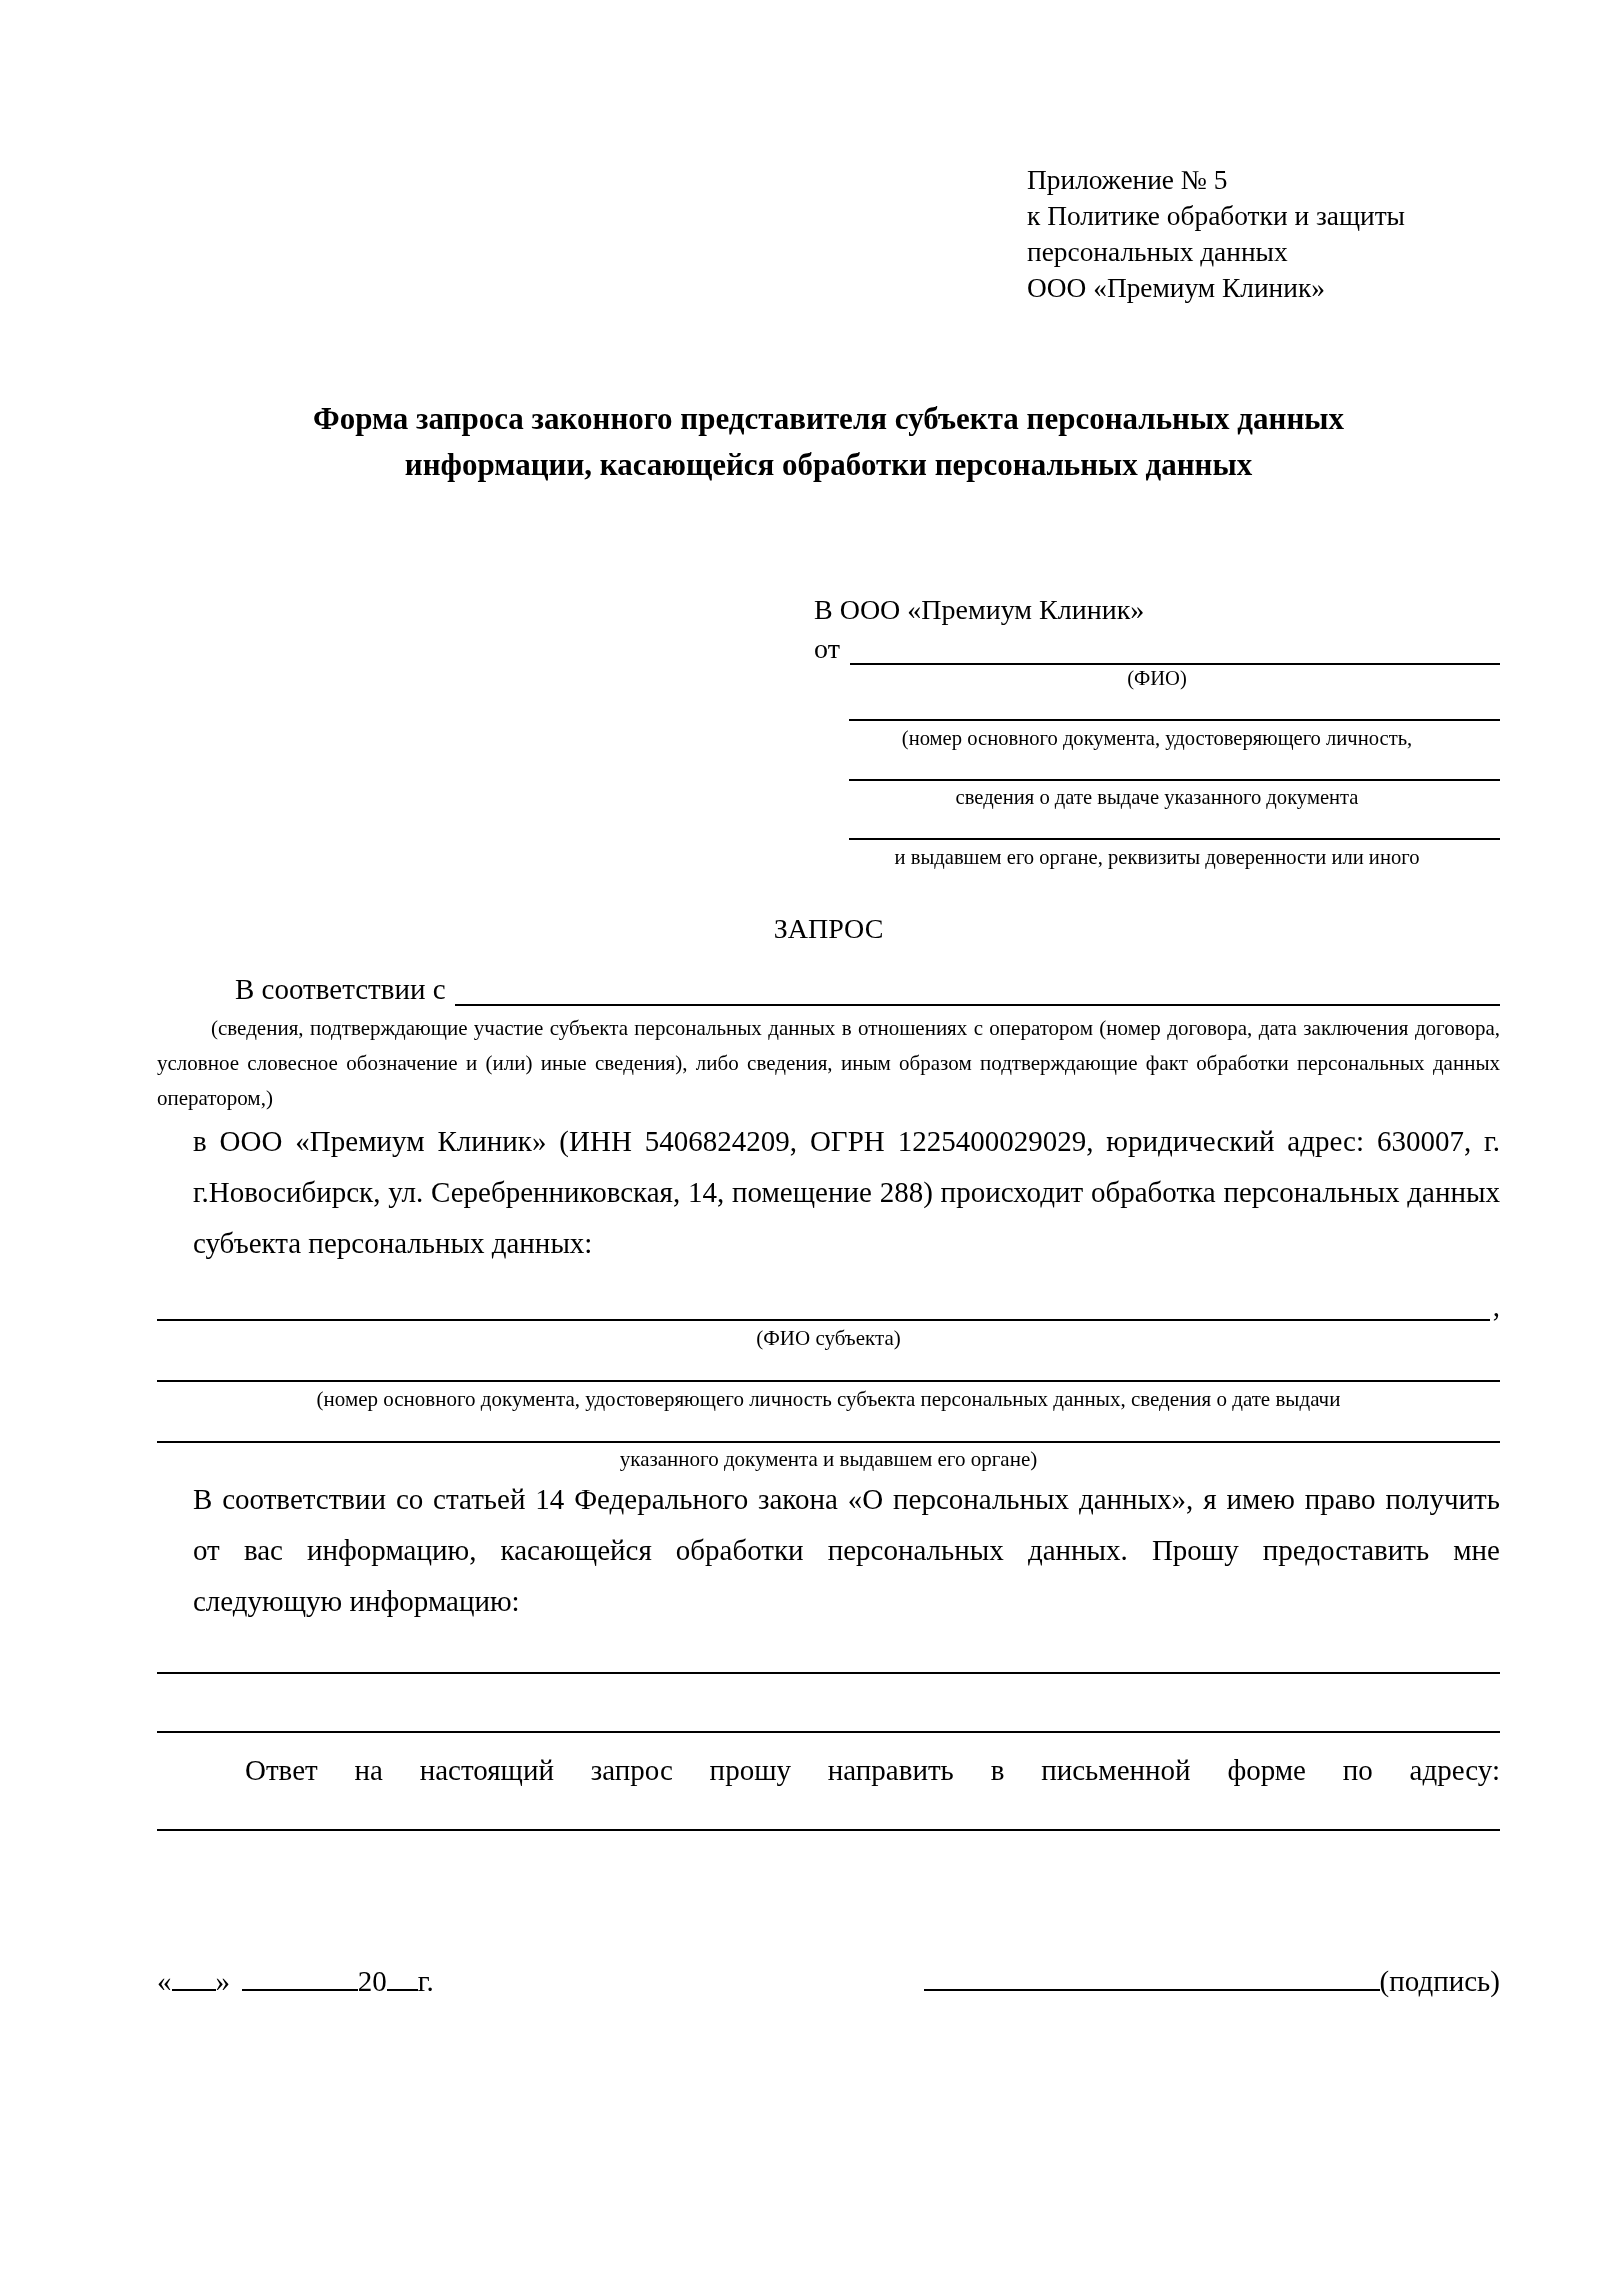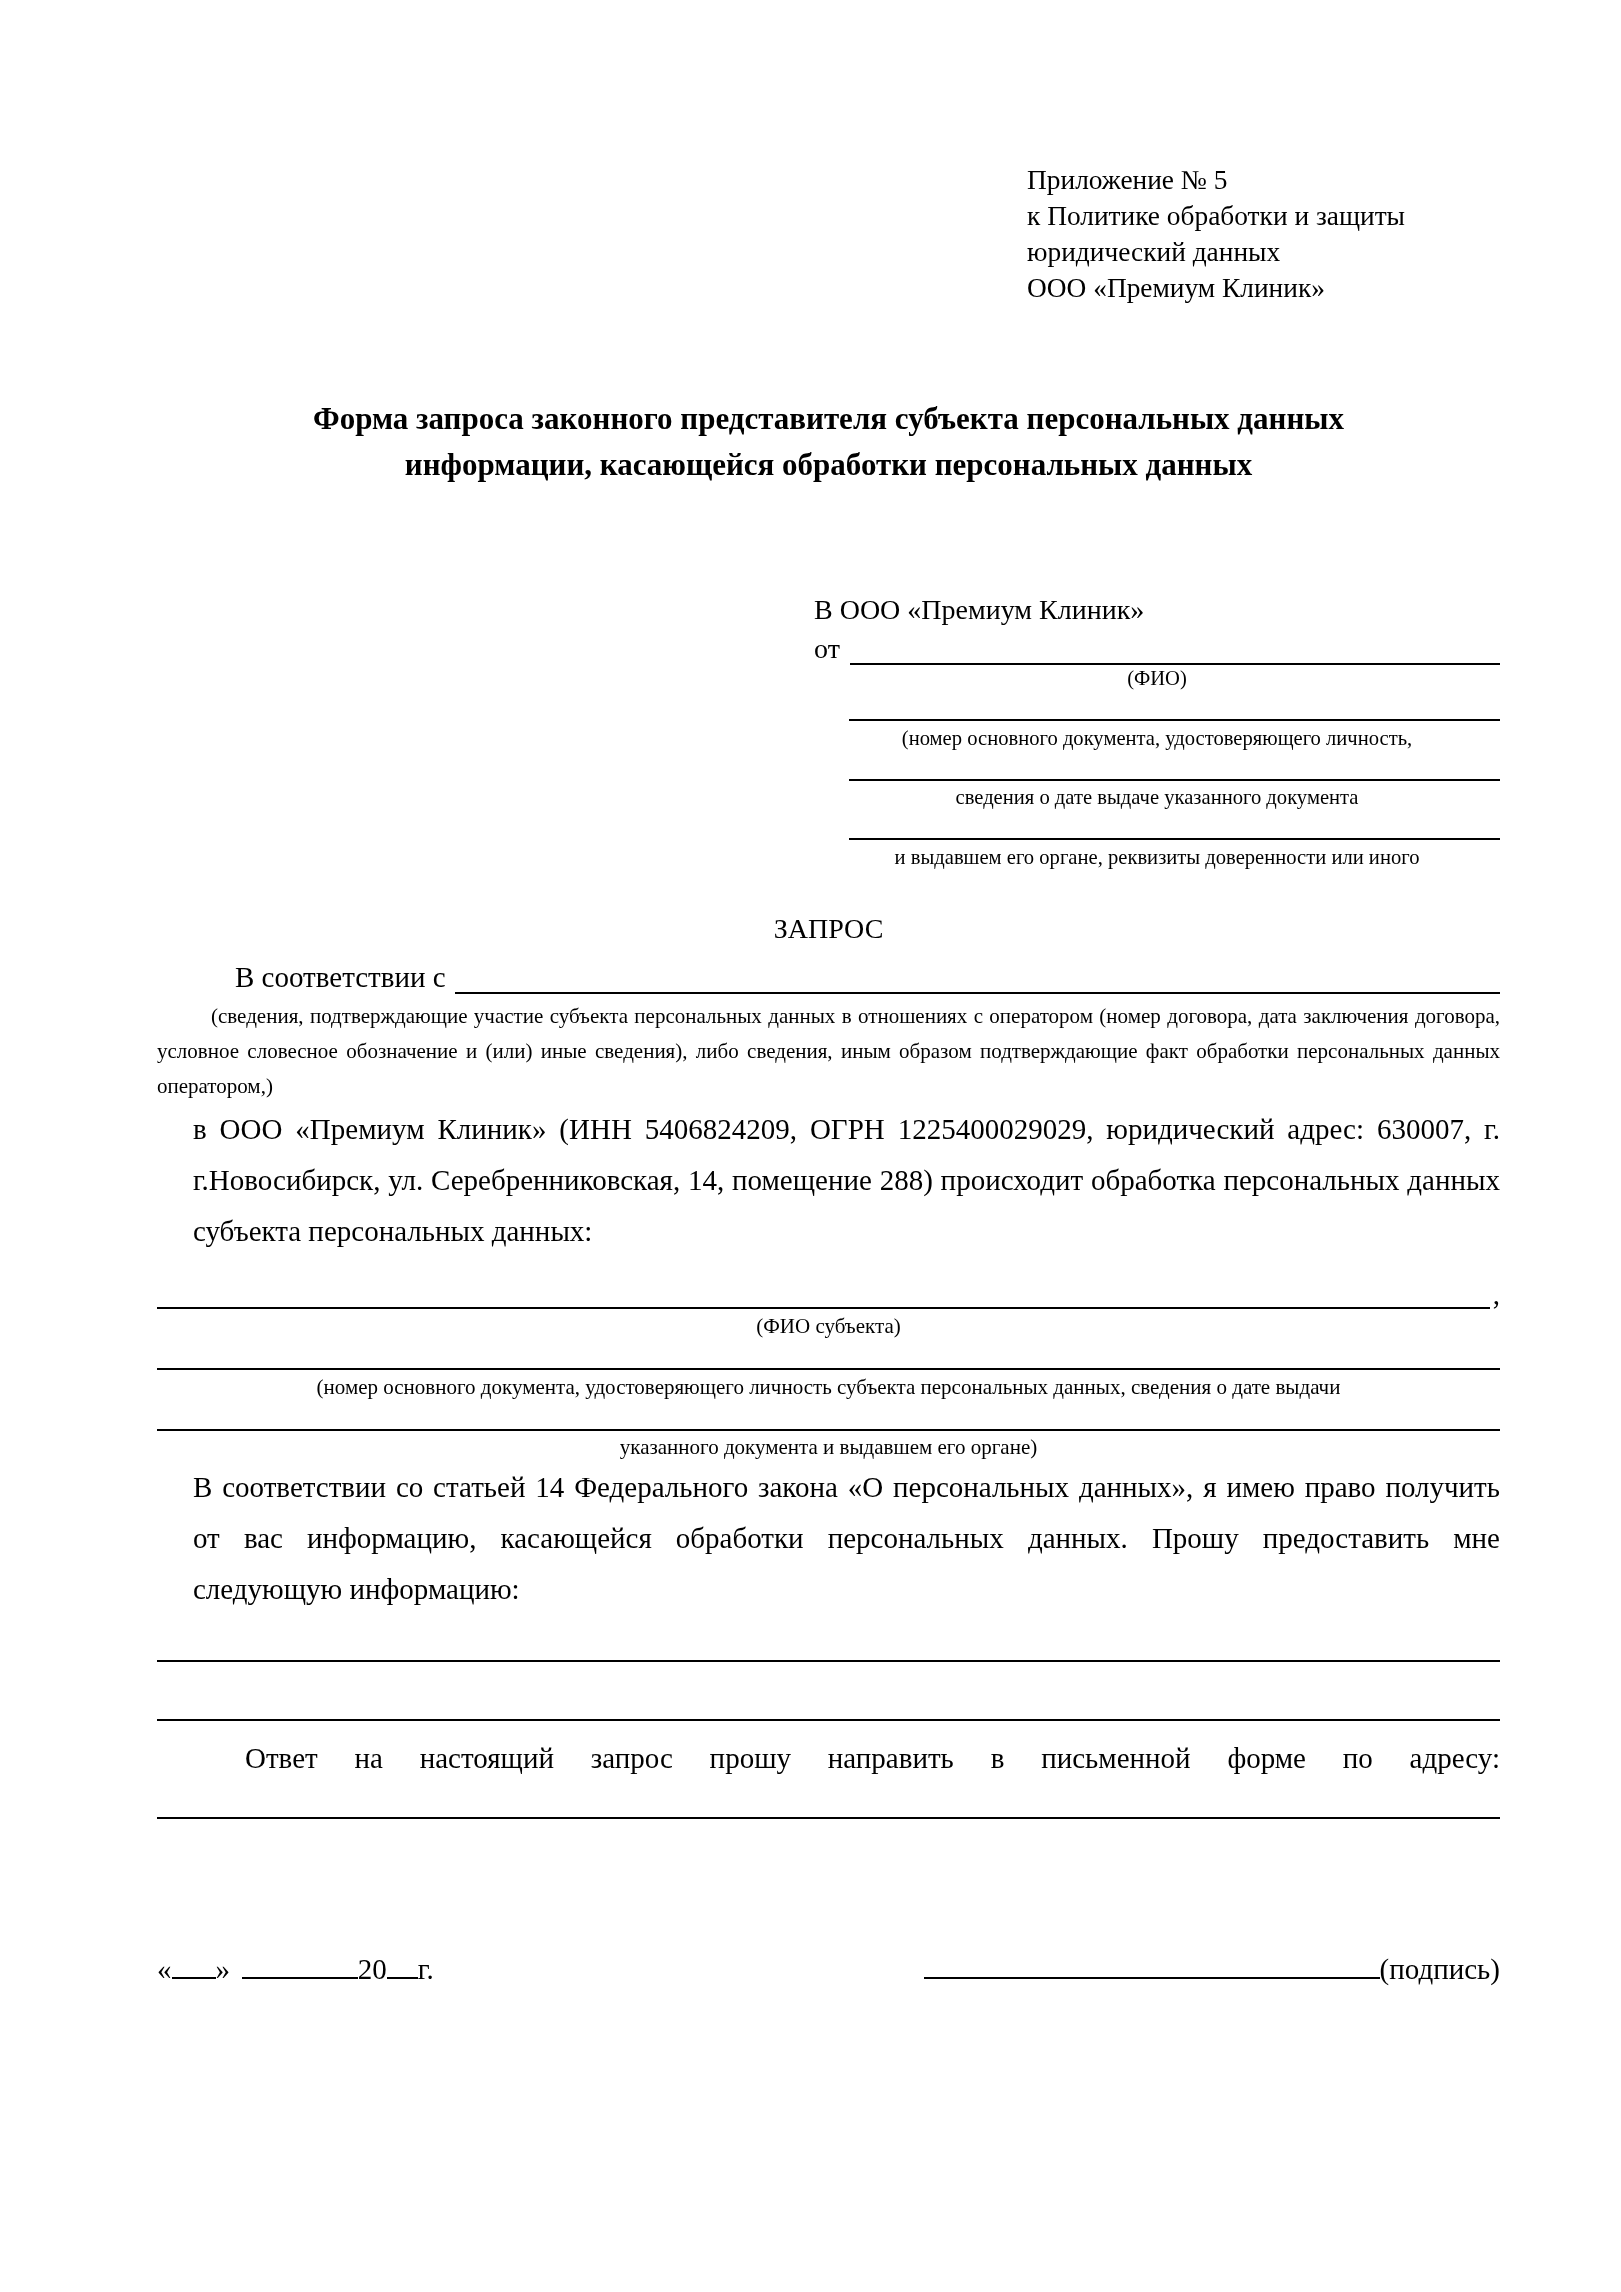--- a/index.html
+++ b/index.html
@@ -23,21 +23,21 @@
   .row .lbl { white-space:nowrap; margin-right:9.8px; }
   .fill { flex:1 1 auto; height:33px; border-bottom:2.9px solid #000; }
   .cap { font-size:20.6px; line-height:27.4px; text-align:center; }
   .addr .from-row { margin-top:3.9px; }
   .addr .grp { margin-top:26.5px; }
   .addr .grp .ln { height:0; border-bottom:2.9px solid #000; margin-left:35px; }
   .addr .grp .cap { margin-top:3.9px; }
 
   
   .zheading { margin-top:41px; text-align:center; font-size:28px; }
-  .intro-row { margin-top:14px; font-size:29px; }
+  .intro-row { margin-top:26px; font-size:29px; }
   .intro-row .lbl { margin-left:78px; }
   .smalljust { font-size:21px; line-height:35px; text-align:justify; text-indent:54px; margin-top:4.9px; }
   .par { font-size:29px; line-height:51px; text-align:justify;margin-left:36px; }
   .ln-full { height:0; border-bottom:2.9px solid #000; }
   .comma { font-size:29px; line-height:29px; padding-left:2.9px; }
   .cap-wide { font-size:21px; line-height:27.4px; text-align:center; margin-top:3.9px; }
   .sp18 { margin-top:17.6px; }
   .sp28 { margin-top:27.4px; }
   .reply-first { font-size:29px; line-height:51px; text-align:justify; text-align-last:justify; text-indent:88px; margin-top:11.8px; }
   .reply-second { font-size:29px; }
@@ -51,21 +51,21 @@
 </style>
 </head>
 <body>
 
 <div class="page">
   <div class="content">
 
     <div class="hdr">
       <div>Приложение № 5</div>
       <div>к Политике обработки и защиты</div>
-      <div>юридический данных</div>
+      <div>персональных данных</div>
       <div>ООО «Премиум Клиник»</div>
     </div>
 
     <div class="title">
       <div>Форма запроса законного представителя субъекта персональных данных</div>
       <div>информации, касающейся обработки персональных данных</div>
     </div>
 
     <div class="addr">
       <div>В ООО «Премиум Клиник»</div>

